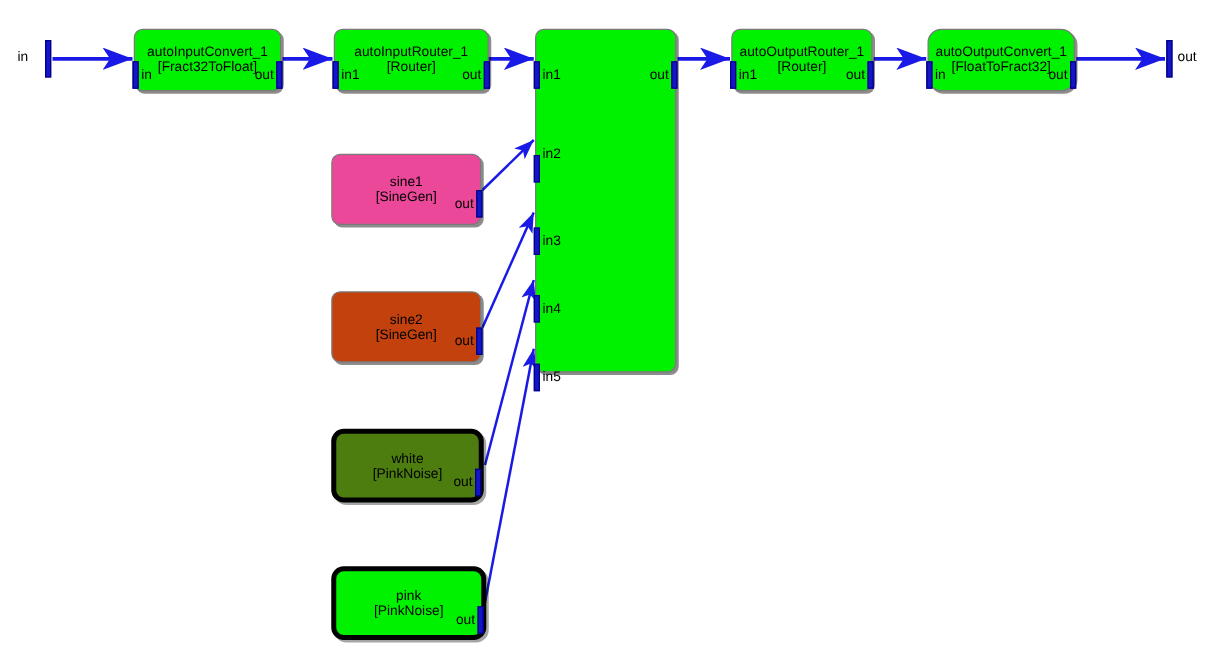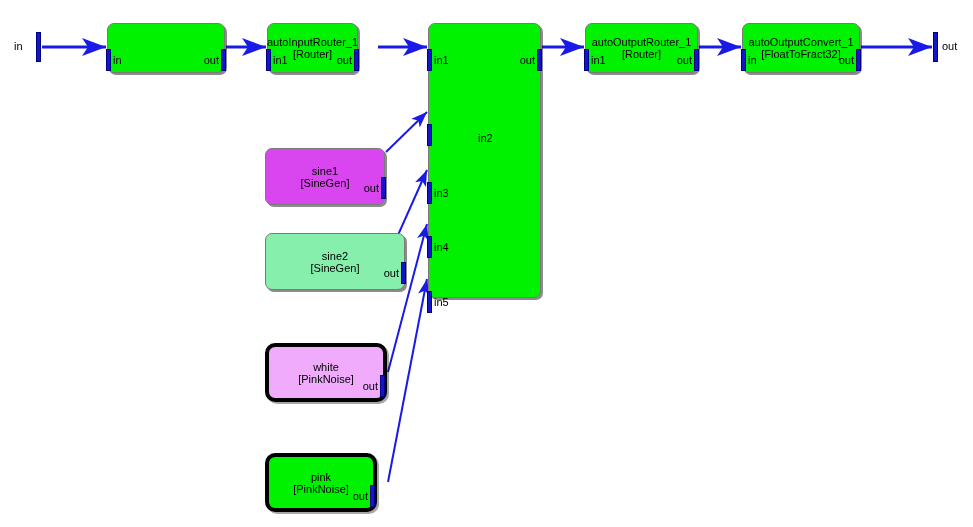--- a/index.html
+++ b/index.html
@@ -127,94 +127,98 @@
         <line x1="388" y1="482" x2="427" y2="279" stroke="#1a1ae6" stroke-width="2" marker-end="url(#arrow)"></line>
       </g>
   </svg>
 
   <div id="block-layer">
       <div class="terminal" style="left: 36px; top: 32px; background: rgb(20, 20, 200);"></div>
       <div class="terminal-label" style="left: 14px; top: 41px;">in</div>
       <div class="terminal" style="left: 933px; top: 32px; background: rgb(20, 20, 200);"></div>
       <div class="terminal-label" style="left: 942px; top: 41px;">out</div>
       <div class="block" style="left: 107px; top: 23px; width: 118px; height: 50px; background: rgb(0, 242, 0);">
+        <div class="blk-caption">
+          <span class="nm">autoInputConvert_1</span>
+          <span class="ty">[Fract32ToFloat]</span>
+        </div>
         <div class="port in" style="top: 25px; background: rgb(20, 20, 200);"></div>
         <div class="port-label in" style="top: 31px;">in</div>
         <div class="port out" style="top: 25px; background: rgb(20, 20, 200);"></div>
         <div class="port-label out" style="top: 31px;">out</div>
       </div>
-      <div class="block" style="left: 267px; top: 23px; width: 91px; height: 50px; background: rgb(0, 242, 0); padding-left: 41px;">
+      <div class="block" style="left: 267px; top: 23px; width: 124px; height: 50px; background: rgb(0, 242, 0); padding-left: 41px;">
         <div class="blk-caption">
           <span class="nm">autoInputRouter_1</span>
           <span class="ty">[Router]</span>
         </div>
         <div class="port in" style="top: 25px; background: rgb(20, 20, 200);"></div>
         <div class="port-label in" style="top: 31px;">in1</div>
         <div class="port out" style="top: 25px; background: rgb(20, 20, 200);"></div>
         <div class="port-label out" style="top: 31px;">out</div>
       </div>
       <div class="block" style="left: 428px; top: 23px; width: 113px; height: 275px; background: rgb(0, 242, 0);">
         <div class="port in" style="top: 25px; background: rgb(20, 20, 200);"></div>
         <div class="port-label in" style="top: 31px;">in1</div>
         <div class="port in" style="top: 100px; background: rgb(20, 20, 200);"></div>
-        <div class="port-label in" style="top: 109px; margin-left: 44px;">in2</div>
+        <div class="port-label in" style="top: 94px;">in2</div>
         <div class="port in" style="top: 158px; background: rgb(20, 20, 200);"></div>
         <div class="port-label in" style="top: 164px;">in3</div>
         <div class="port in" style="top: 212px; background: rgb(20, 20, 200);"></div>
         <div class="port-label in" style="top: 218px;">in4</div>
         <div class="port in" style="top: 267px; background: rgb(20, 20, 200);"></div>
         <div class="port-label in" style="top: 273px;">in5</div>
         <div class="port out" style="top: 25px; background: rgb(20, 20, 200);"></div>
         <div class="port-label out" style="top: 31px;">out</div>
       </div>
       <div class="block" style="left: 585px; top: 23px; width: 113px; height: 50px; background: rgb(0, 242, 0);">
         <div class="blk-caption">
           <span class="nm">autoOutputRouter_1</span>
           <span class="ty">[Router]</span>
         </div>
         <div class="port in" style="top: 25px; background: rgb(20, 20, 200);"></div>
         <div class="port-label in" style="top: 31px;">in1</div>
         <div class="port out" style="top: 25px; background: rgb(20, 20, 200);"></div>
         <div class="port-label out" style="top: 31px;">out</div>
       </div>
-      <div class="block" style="left: 742px; top: 23px; width: 118px; height: 50px; background: rgb(0, 242, 0);">
+      <div class="block" style="left: 742px; top: 23px; width: 118px; height: 50px; background: rgb(0, 242, 0); border-radius: 11px;">
         <div class="blk-caption">
           <span class="nm">autoOutputConvert_1</span>
           <span class="ty">[FloatToFract32]</span>
         </div>
         <div class="port in" style="top: 25px; background: rgb(20, 20, 200);"></div>
         <div class="port-label in" style="top: 31px;">in</div>
         <div class="port out" style="top: 25px; background: rgb(20, 20, 200);"></div>
         <div class="port-label out" style="top: 31px;">out</div>
       </div>
-      <div class="block" style="left: 265px; top: 123px; width: 120px; height: 57px; background: #d946ef; margin-top: 25px;">
+      <div class="block" style="left: 265px; top: 123px; width: 120px; height: 57px; background: #ec4899;">
         <div class="blk-caption">
           <span class="nm">sine1</span>
           <span class="ty">[SineGen]</span>
         </div>
         <div class="port out" style="top: 28px; background: rgb(20, 20, 200);"></div>
         <div class="port-label out" style="top: 34px;">out</div>
       </div>
-      <div class="block" style="left: 265px; top: 233px; width: 140px; height: 57px; background: #86efac;">
+      <div class="block" style="left: 265px; top: 233px; width: 120px; height: 57px; background: #c2410c;">
         <div class="blk-caption">
           <span class="nm">sine2</span>
           <span class="ty">[SineGen]</span>
         </div>
         <div class="port out" style="top: 28px; background: rgb(20, 20, 200);"></div>
         <div class="port-label out" style="top: 34px;">out</div>
       </div>
-      <div class="block thick" style="left: 265px; top: 343px; width: 122px; height: 59px; background: #f0abfc;">
+      <div class="block thick" style="left: 265px; top: 343px; width: 122px; height: 59px; background: #4d7c0f;">
         <div class="blk-caption">
           <span class="nm">white</span>
           <span class="ty">[PinkNoise]</span>
         </div>
         <div class="port out" style="top: 28px; background: rgb(20, 20, 200);"></div>
         <div class="port-label out" style="top: 34px;">out</div>
       </div>
-      <div class="block thick" style="left: 265px; top: 453px; width: 112px; height: 59px; background: rgb(0, 242, 0);">
+      <div class="block thick" style="left: 265px; top: 453px; width: 124px; height: 59px; background: rgb(0, 242, 0);">
         <div class="blk-caption">
           <span class="nm">pink</span>
           <span class="ty">[PinkNoise]</span>
         </div>
         <div class="port out" style="top: 28px; background: rgb(20, 20, 200);"></div>
         <div class="port-label out" style="top: 34px;">out</div>
       </div>
     </div>
 
 </div>

